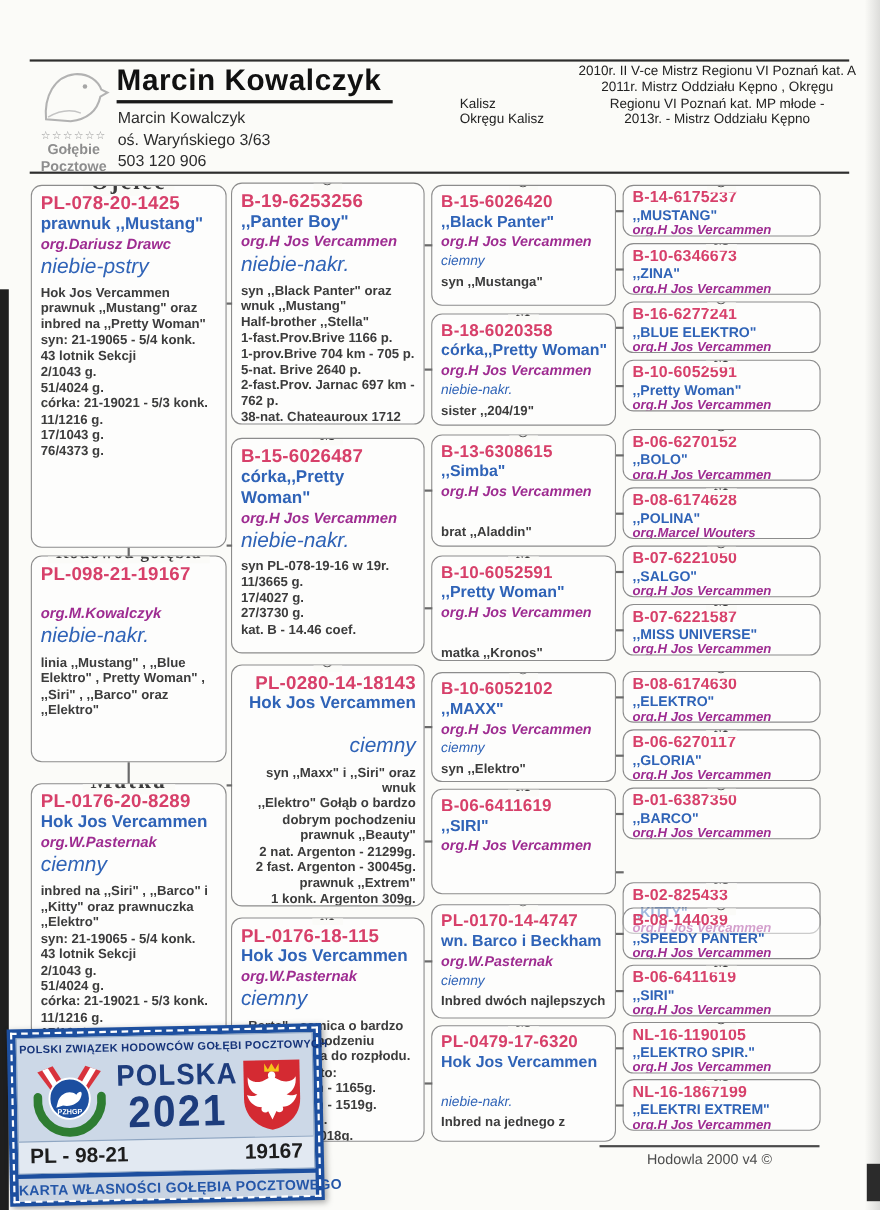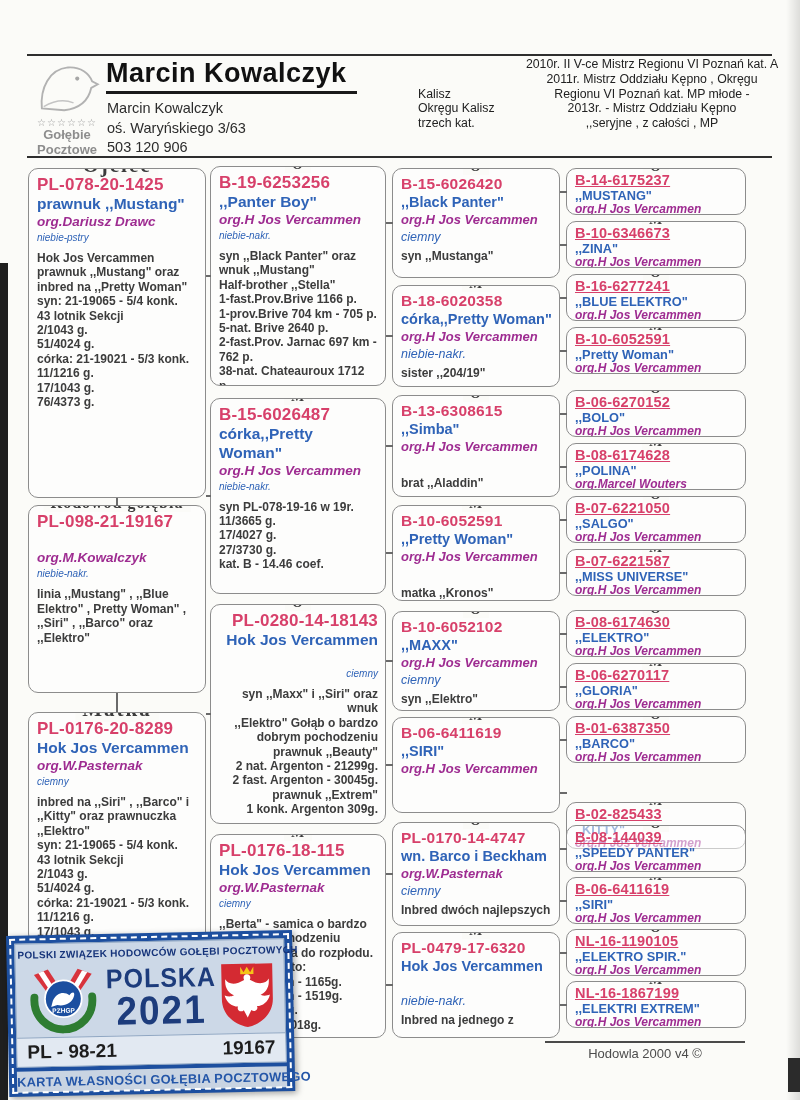--- a/index.html
+++ b/index.html
@@ -27,28 +27,28 @@
   .box{position:absolute;border:1.6px solid #8c8c8c;border-radius:10px;background:rgba(255,255,255,.55);
     padding:6px 7px 3px 8px;box-sizing:border-box;overflow:hidden;}
   .sect,.sex{position:absolute;top:-13px;left:50%;transform:translateX(-50%);background:#fbfbf8;
     padding:0 7px;font-family:"Liberation Serif",serif;font-weight:bold;color:#3b3b3b;white-space:nowrap;}
   .sect{font-size:21px;letter-spacing:2px;top:-16px;}
   .sect.small{font-size:16px;letter-spacing:1px;top:-12px;}
   .sex{font-size:14px;top:-10px;letter-spacing:1px;}
   .ring{font-size:17px;font-weight:800;color:#d7406a;letter-spacing:.2px;line-height:1.2;min-height:18px;}
   .name{font-size:15.5px;font-weight:800;color:#2f63b7;line-height:1.2;min-height:18px;}
   .org{font-size:13.5px;font-weight:800;font-style:italic;color:#9e2c91;line-height:1.25;min-height:17px;}
-  .colr{font-size:10px;font-style:italic;color:#2f63b7;line-height:1.3;min-height:17px;}
+  .colr{font-size:19px;font-style:italic;color:#2f63b7;line-height:1.3;min-height:17px;}
   .body{font-size:12px;font-weight:700;color:#3c3c3c;line-height:1.2;margin-top:3px;}
   .c3 .ring{font-size:15.5px;}
   .c3 .name{font-size:14.5px;}
   .c3 .org{font-size:13px;}
   .c3 .colr{font-size:12.5px;}
   .c4{padding-top:4px;}
-  .c4 .ring{font-size:14.5px;line-height:1.1;min-height:15px;text-decoration:underline;}
+  .c4 .ring{font-size:14.5px;line-height:1.1;min-height:15px;}
   .c4 .name{font-size:12.8px;line-height:1.12;min-height:14px;}
   .c4 .org{font-size:12px;line-height:1.1;min-height:13px;}
   .conn{position:absolute;height:2px;background:#6a6a6a;}
   .vconn{position:absolute;width:2px;background:#6a6a6a;}
 
   
   .f-rule{position:absolute;left:545px;top:1041px;width:200px;height:2px;background:#4a4a4a;}
   .credit{position:absolute;left:545px;top:1046px;width:200px;text-align:center;font-size:13px;color:#4c4c4c;}
 
   
@@ -110,24 +110,20 @@
         <div class="ach-left"></div>
         <div class="ach-right">2011r. Mistrz Oddziału Kępno , Okręgu</div>
       </div>
       <div class="ach-row">
         <div class="ach-left">Kalisz</div>
         <div class="ach-right">Regionu VI Poznań kat. MP młode -</div>
       </div>
       <div class="ach-row">
         <div class="ach-left">Okręgu Kalisz</div>
         <div class="ach-right">2013r. - Mistrz Oddziału Kępno</div>
-      </div>
-      <div class="ach-row">
-        <div class="ach-left">trzech kat.</div>
-        <div class="ach-right">,,seryjne , z całości , MP</div>
       </div>
     </div>
 
   <div class="box c1" style="left:28px;top:168px;width:178px;height:330px;">
     <span class="sect">Ojciec</span>
     <div class="ring">PL-078-20-1425</div>
     <div class="name">prawnuk ,,Mustang"</div>
     <div class="org">org.Dariusz Drawc</div>
     <div class="colr">niebie-pstry</div>
     <div class="body">

